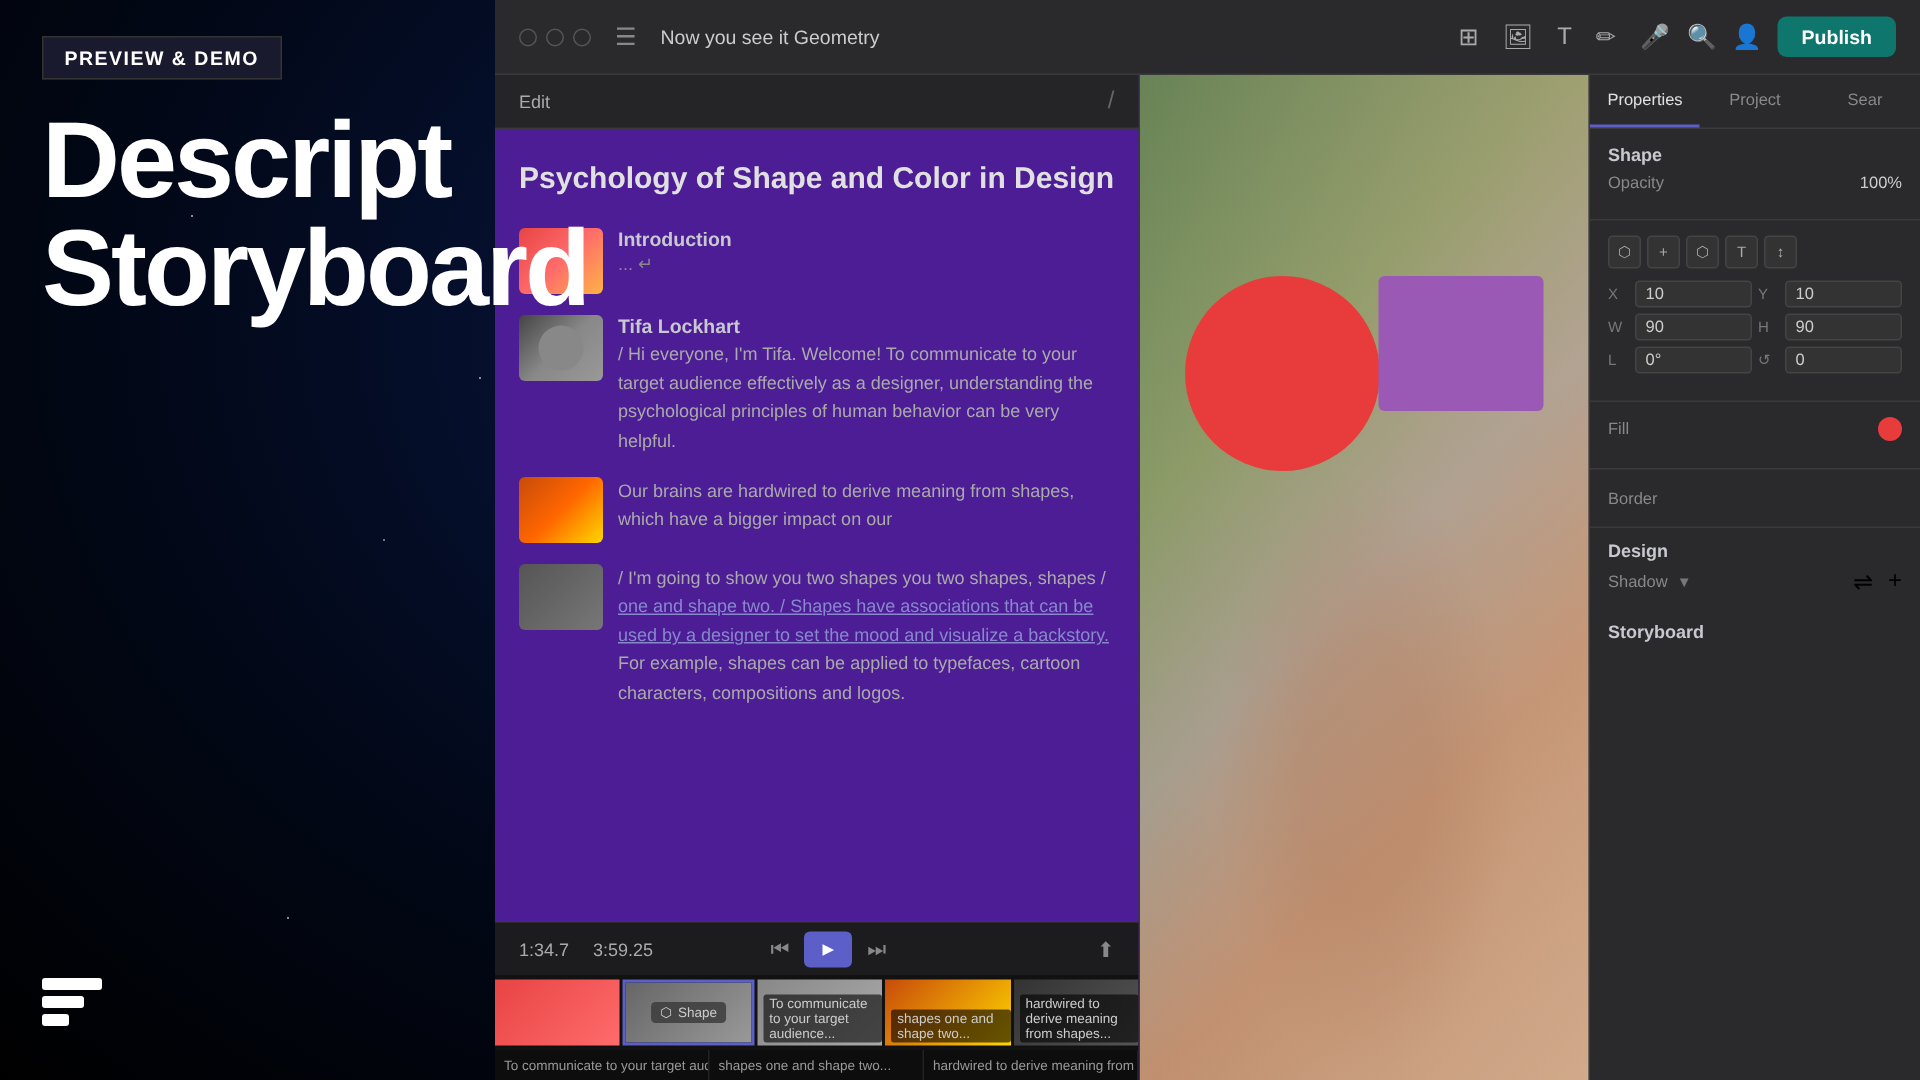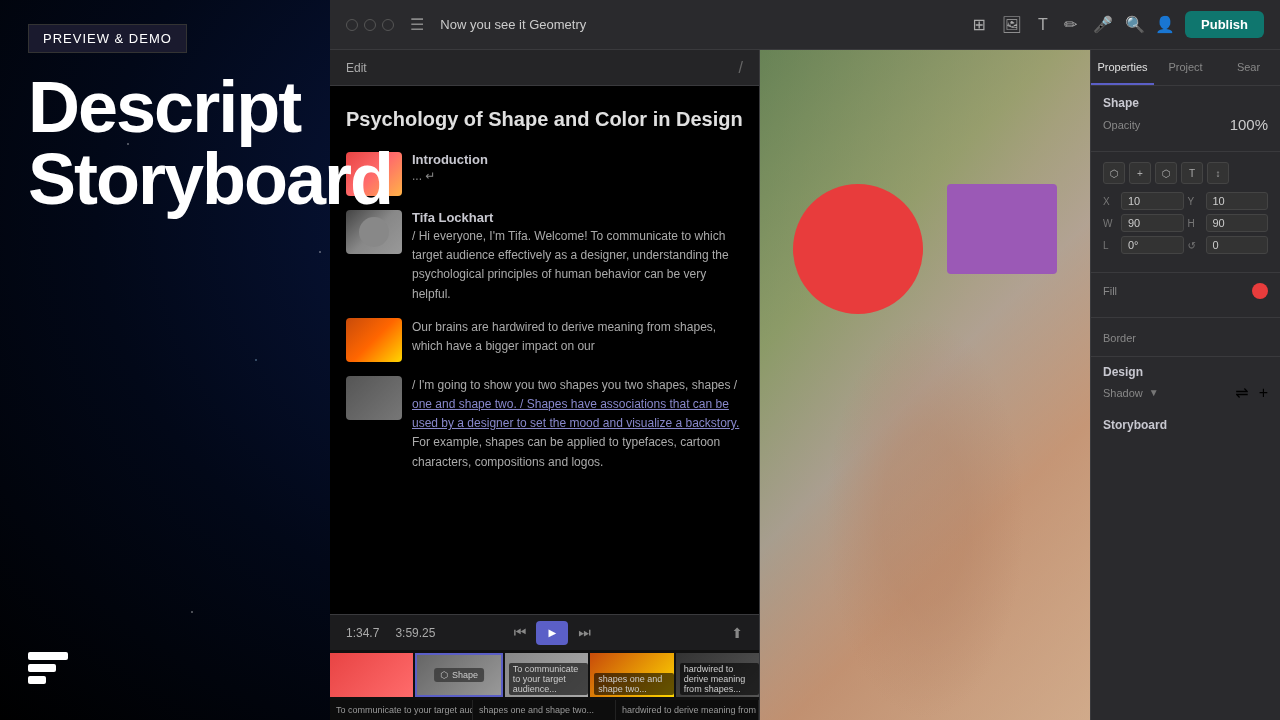--- a/index.html
+++ b/index.html
@@ -45,21 +45,21 @@
       z-index: 10;
       display: flex;
       flex-direction: column;
       padding: 24px 28px;
     }
     .preview-badge {
       background: #1a1a2e;
       border: 1px solid #333;
       color: #fff;
       font-size: 13px;
-      font-weight: 400;
+      font-weight: 700;
       letter-spacing: 1px;
       padding: 6px 14px;
       display: inline-block;
       width: fit-content;
       margin-bottom: 18px;
     }
     .big-title {
       font-size: 72px;
       font-weight: 900;
       color: #fff;
@@ -159,21 +159,21 @@
     
     .main-content {
       display: flex;
       flex: 1;
       overflow: hidden;
     }
 
     
     .editor-pane {
       width: 430px;
-      background: #000000;
+      background: #4c1d95;
       display: flex;
       flex-direction: column;
       border-right: 1px solid #3a3a3d;
       flex-shrink: 0;
       justify-content: center;
     }
     .editor-toolbar {
       height: 36px;
       background: #252527;
       display: flex;
@@ -404,21 +404,21 @@
       padding: 0 6px;
       font-size: 9px;
       color: #999;
       border-right: 1px solid #222;
       overflow: hidden;
       white-space: nowrap;
     }
 
     
     .right-panel {
-      width: 190px;
+      width: 221px;
       background: #2a2a2d;
       border-left: 1px solid #3a3a3d;
       display: flex;
       flex-direction: column;
       flex-shrink: 0;
     }
     .right-panel-tabs {
       display: flex;
       border-bottom: 1px solid #3a3a3d;
       height: 36px;
@@ -446,21 +446,21 @@
       display: flex;
       align-items: center;
       justify-content: space-between;
       margin-bottom: 8px;
     }
     .right-label {
       font-size: 11px;
       color: #888;
     }
     .right-value {
-      font-size: 15px;
+      font-size: 11px;
       color: #ccc;
     }
     .right-section-title {
       font-size: 12px;
       color: #c8c8d0;
       font-weight: 600;
       margin-bottom: 6px;
     }
 
     .transform-grid {
@@ -601,21 +601,21 @@
         </div>
 
         <div class="section-item">
           <div class="section-thumb thumb-2">
             <div class="thumb-2-inner">
               <div style="width:30px;height:30px;background:#888;border-radius:50%;"></div>
             </div>
           </div>
           <div class="section-text-area">
             <div class="section-label">Tifa Lockhart</div>
-            <div class="section-body">/ Hi everyone, I'm Tifa. Welcome! To communicate to which target audience effectively as a designer, understanding the psychological principles of human behavior can be very helpful.</div>
+            <div class="section-body">/ Hi everyone, I'm Tifa. Welcome! To communicate to your target audience effectively as a designer, understanding the psychological principles of human behavior can be very helpful.</div>
           </div>
         </div>
 
         <div class="section-item">
           <div class="section-thumb thumb-4"></div>
           <div class="section-text-area">
             <div class="section-body">Our brains are hardwired to derive meaning from shapes, which have a bigger impact on our</div>
           </div>
         </div>
 

